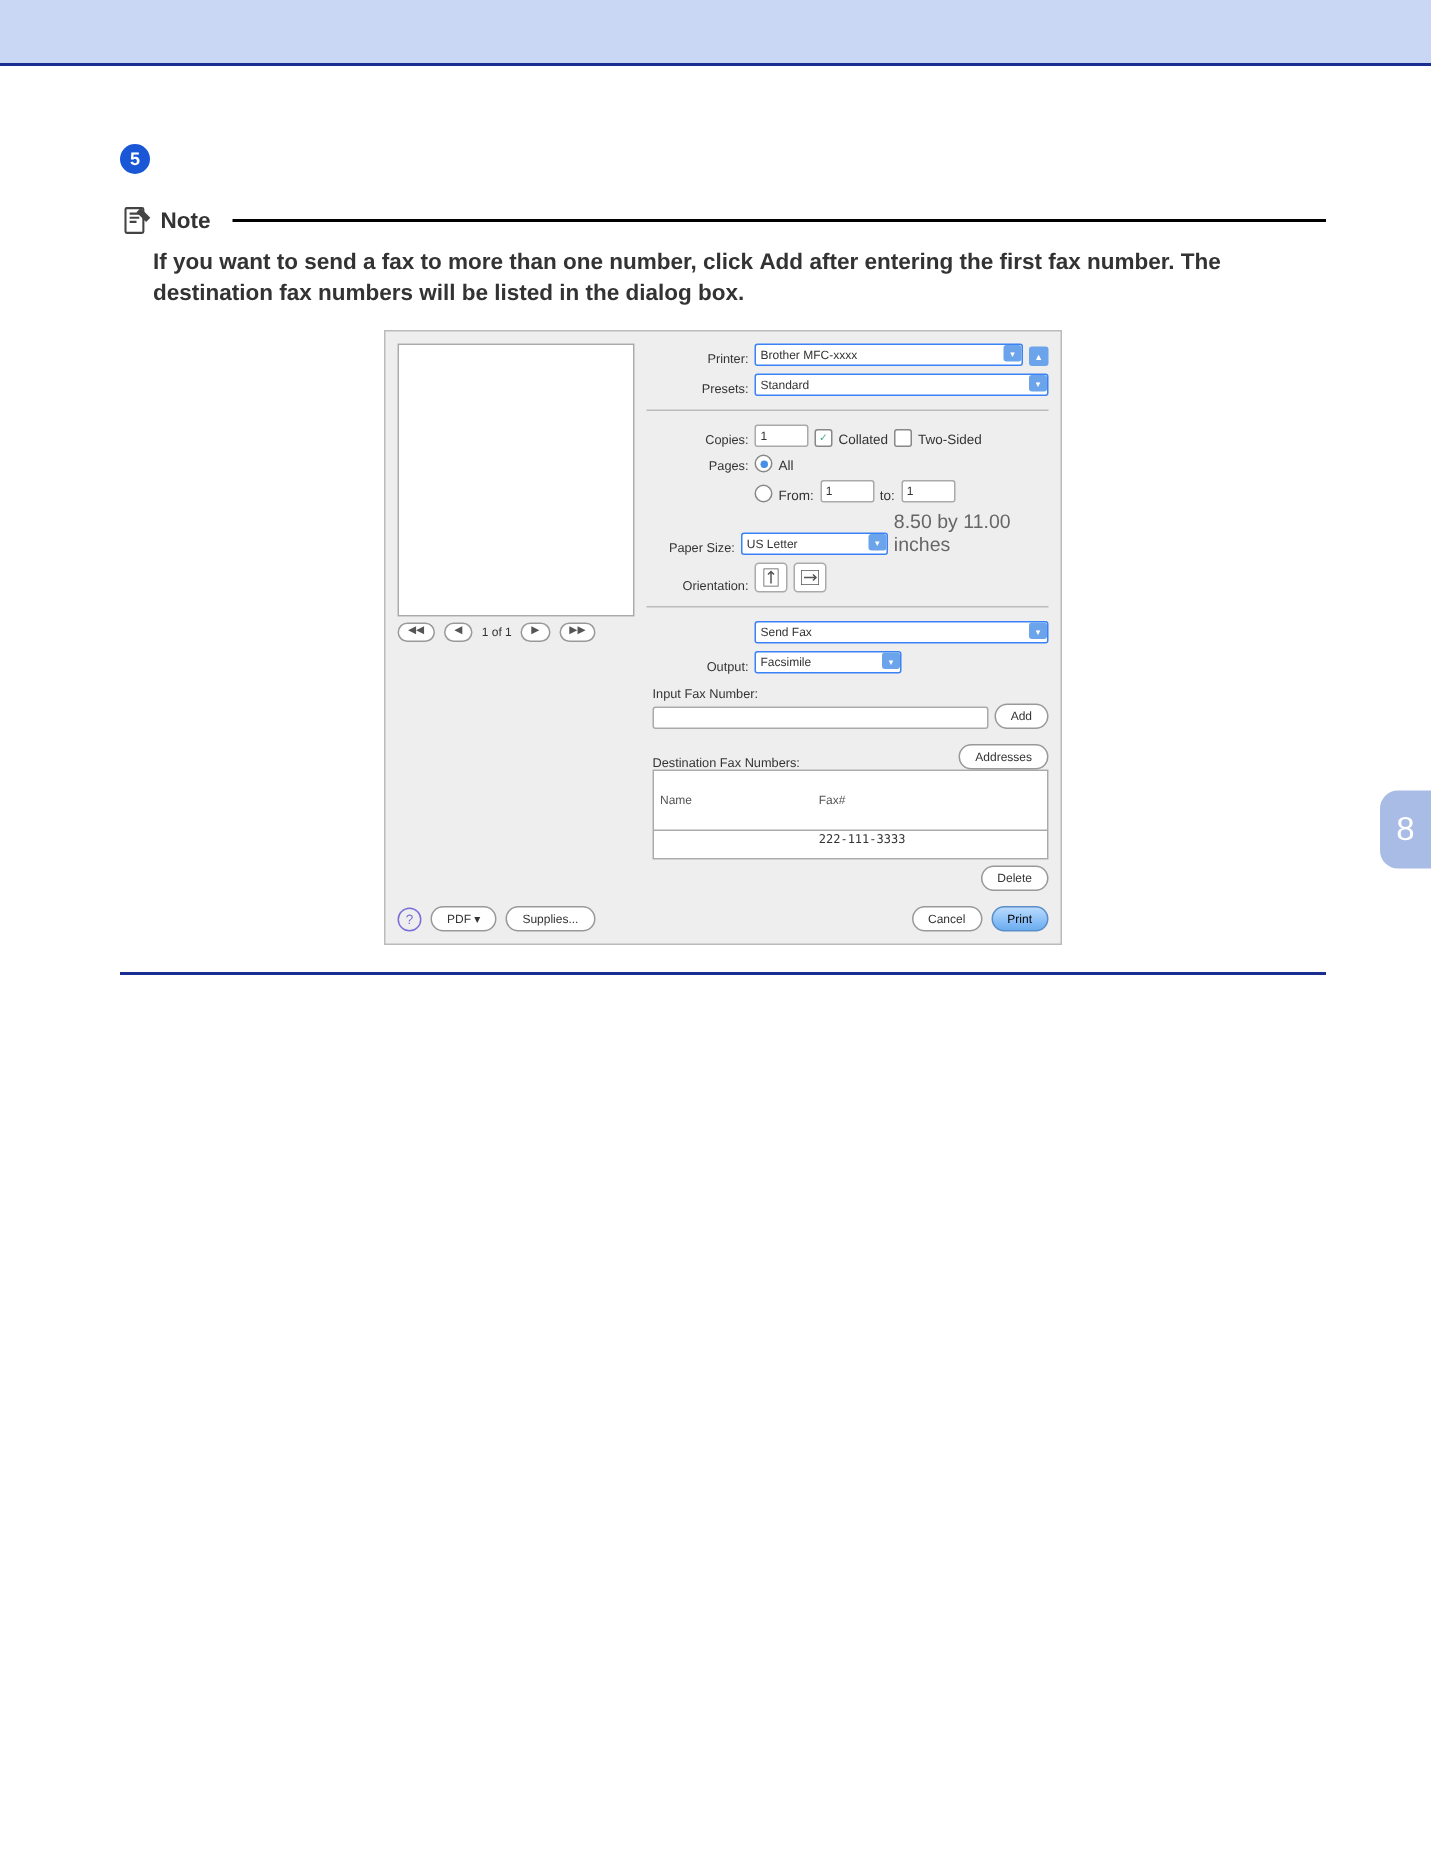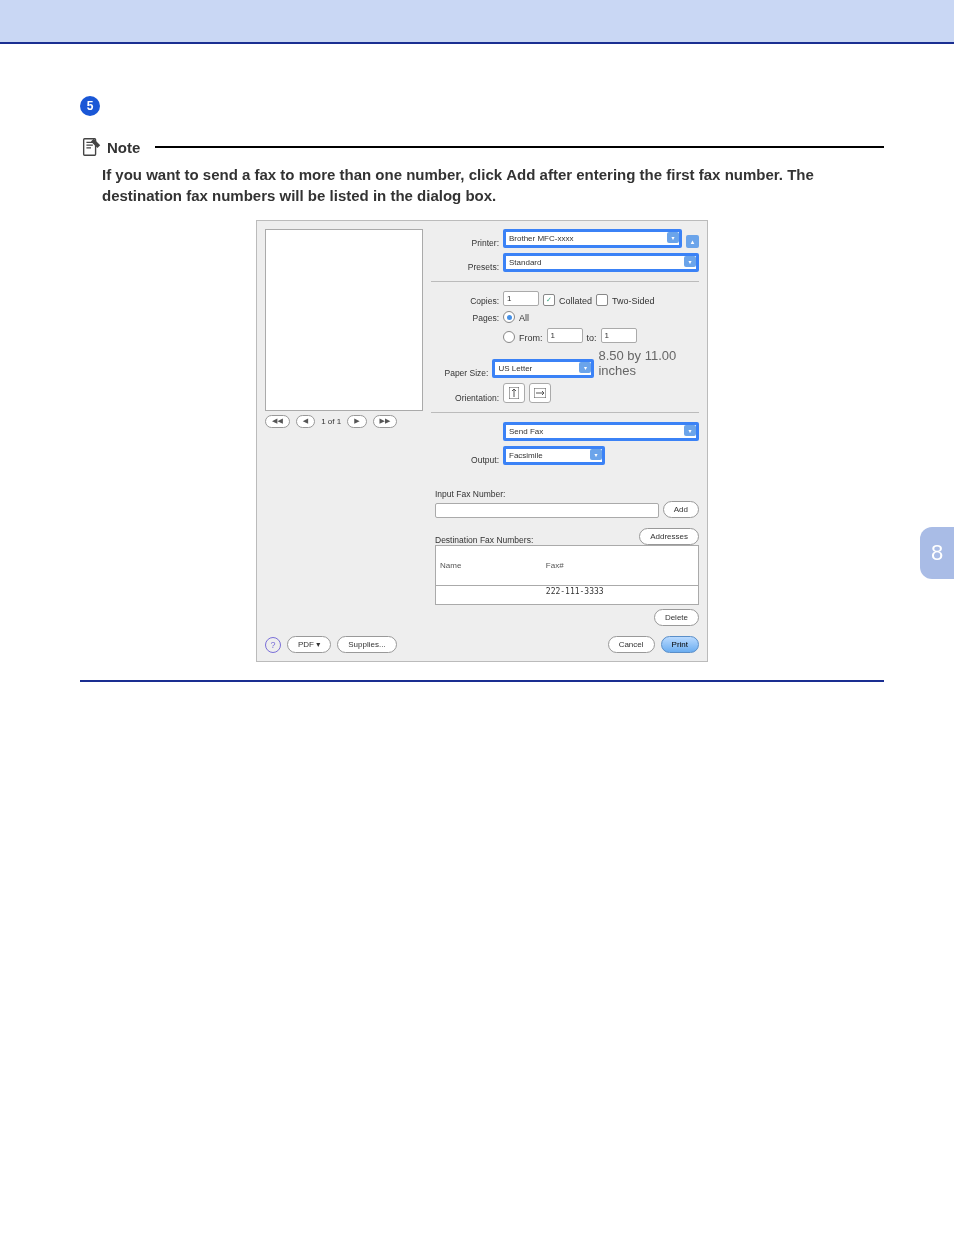--- a/index.html
+++ b/index.html
@@ -127,21 +127,21 @@
   }
   .lbl {
     width: 68px;
     text-align: right;
     font-size: 8.5px;
   }
   .select {
     flex: 1;
     height: 13px;
     background: #fff;
-    border: 3px solid #3b82f6;
+    border: 1px solid #3b82f6;
     border-radius: 2px;
     font-size: 8px;
     padding: 0 3px;
     display: flex;
     align-items: center;
     position: relative;
   }
   .sel-arrow {
     width: 12px;
     height: 11px;
@@ -436,21 +436,21 @@
         <div class="row">
           <span class="lbl">Output:</span>
           <span class="select" style="flex:0 0 90px">
               <span>Facsimile</span>
               <span class="sel-arrow">▾</span>
             </span>
         </div>
       </div>
     </div>
 
-    <div style="margin-top:24px;margin-left:170px">
+    <div style="margin-top:8px;margin-left:170px">
       <div style="font-size:8.5px">Input Fax Number:</div>
       <div class="row" style="margin-top:2px">
         <span class="input" style="flex:1"></span>
         <span class="btn">Add</span>
       </div>
 
       <div class="row" style="margin-top:10px;justify-content:space-between">
         <span style="font-size:8.5px">Destination Fax Numbers:</span>
         <span class="btn">Addresses</span>
       </div>

